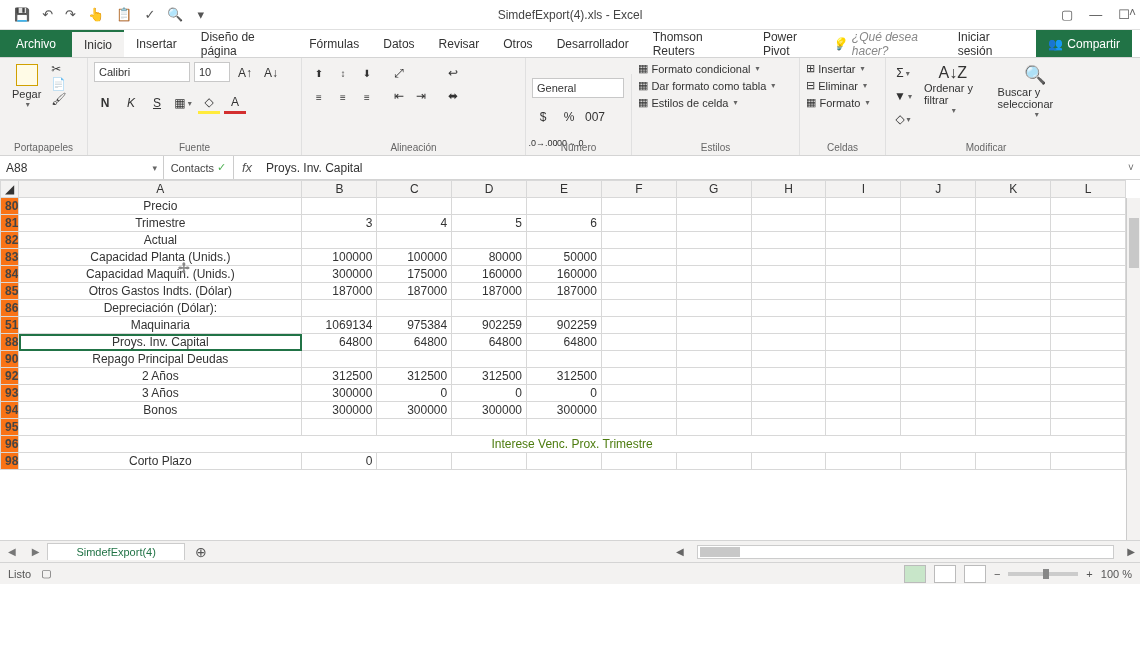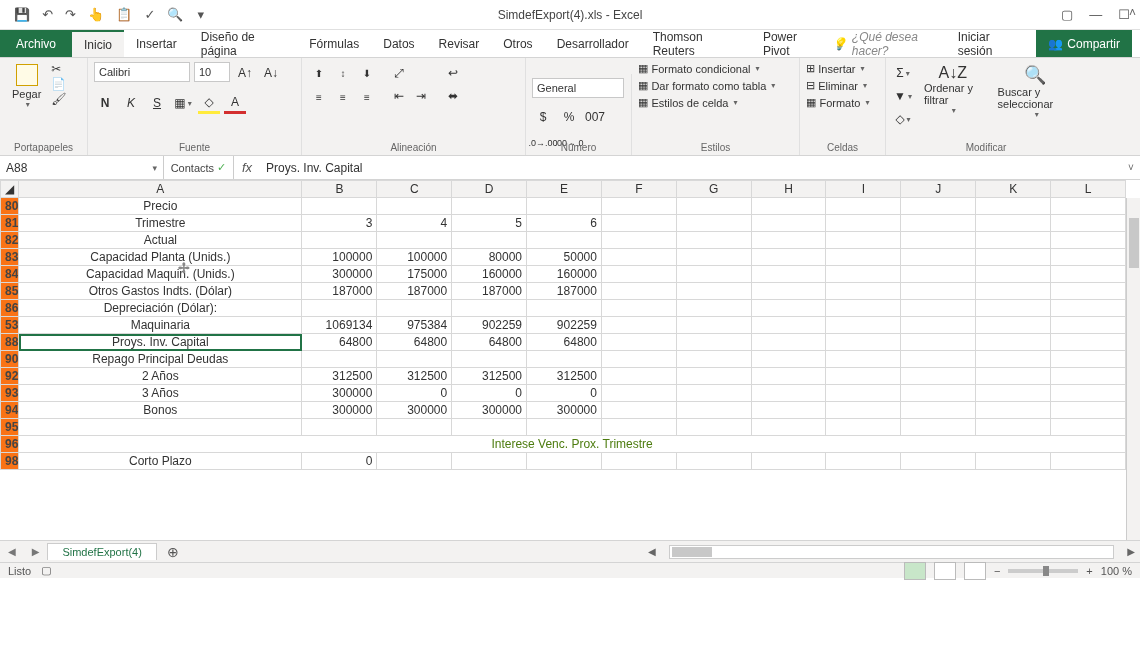--- a/index.html
+++ b/index.html
@@ -65,28 +65,28 @@
 .colN { width: 74px; text-align:right; }
 .selected-cell { outline: 2px solid #217346; outline-offset: -2px; }
 .heading-row td { height:34px; font-size:20px; font-weight:normal; color:#4d7c0f; }
 .scroll-v { position:absolute; right:0; top:18px; bottom:0; width:14px; background:#f3f2f1; border-left:1px solid #ccc;}
 .scroll-thumb-v { position:absolute; top:20px; width:10px; left:2px; height:50px; background:#c8c8c8;}
 .plus-cursor { position:absolute; font-size:14px; color:#888; font-weight:bold; pointer-events:none;}
 
 
 .sheettabs { height:22px; display:flex; align-items:center; background:#f3f2f1; border-top:1px solid #d4d4d4;}
 .st-nav { padding:0 8px; font-size:10px; color:#777; cursor:pointer;}
-.st-tab { padding:2px 14px; background:#fff; border:1px solid #ccc; border-bottom:none; font-size:11px; font-weight:500; color:#217346; cursor:pointer;}
+.st-tab { padding:2px 28px; background:#fff; border:1px solid #ccc; border-bottom:none; font-size:11px; font-weight:500; color:#217346; cursor:pointer;}
 .st-add { width:20px; height:20px; display:flex; align-items:center; justify-content:center; margin-left:6px; cursor:pointer; font-size:14px; color:#555;}
 .hscroll { flex:1; margin:0 8px; height:14px; background:#fff; border:1px solid #ccc; position:relative;}
 .hscroll-thumb { position:absolute; left:2px; top:1px; bottom:1px; width:40px; background:#c8c8c8;}
 .st-arrow { width:18px; text-align:center; font-size:10px; color:#666; cursor:pointer;}
 
 
-.statusbar { height:16px; display:flex; align-items:center; background:#f3f2f1; border-top:1px solid #d4d4d4; font-size:11px; color:#555; padding:0 8px;}
+.statusbar { height:22px; display:flex; align-items:center; background:#f3f2f1; border-top:1px solid #d4d4d4; font-size:11px; color:#555; padding:0 8px;}
 .sb-right { margin-left:auto; display:flex; align-items:center; gap:8px;}
 .view-btn { width:22px; height:18px; border:1px solid #bbb; background:#fff; cursor:pointer;}
 .view-btn.active { background:#c8e6c9;}
 .zoom-slider { width:70px; height:4px; background:#ccc; position:relative;}
 .zoom-handle { position:absolute; left:50%; top:-3px; width:6px; height:10px; background:#888;}
 </style>
 </head>
 <body>
 
 <div class="titlebar">
@@ -427,21 +427,21 @@
           <td class="colN"></td>
           <td class="colN"></td>
           <td class="colN"></td>
           <td class="colN"></td>
           <td class="colN"></td>
           <td class="colN"></td>
           <td class="colN"></td>
           <td class="colN"></td>
         </tr>
         <tr>
-          <th>53</th>
+          <th>51</th>
           <td class="colA">Maquinaria</td>
           <td class="colN">1069134</td>
           <td class="colN">975384</td>
           <td class="colN">902259</td>
           <td class="colN">902259</td>
           <td class="colN"></td>
           <td class="colN"></td>
           <td class="colN"></td>
           <td class="colN"></td>
           <td class="colN"></td>

